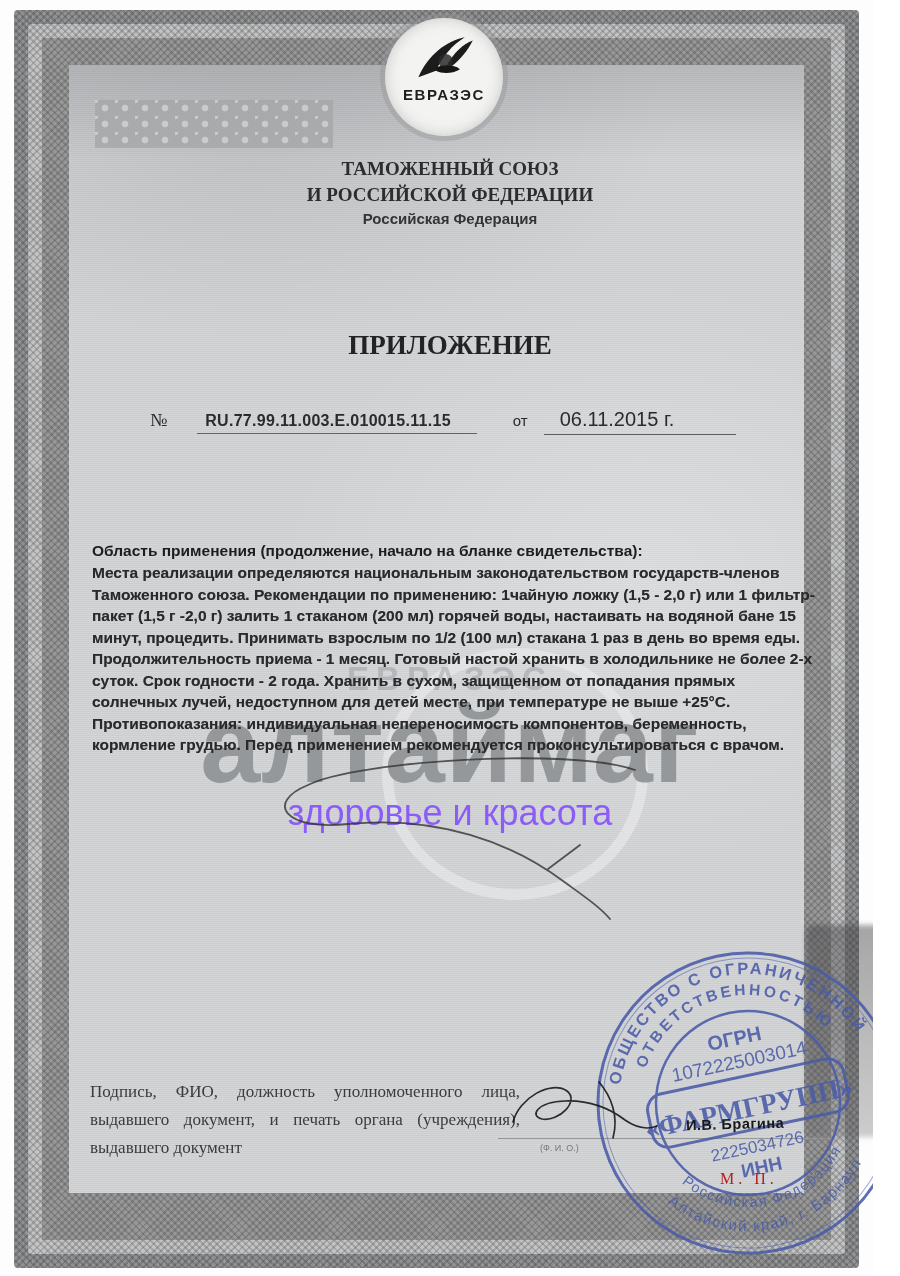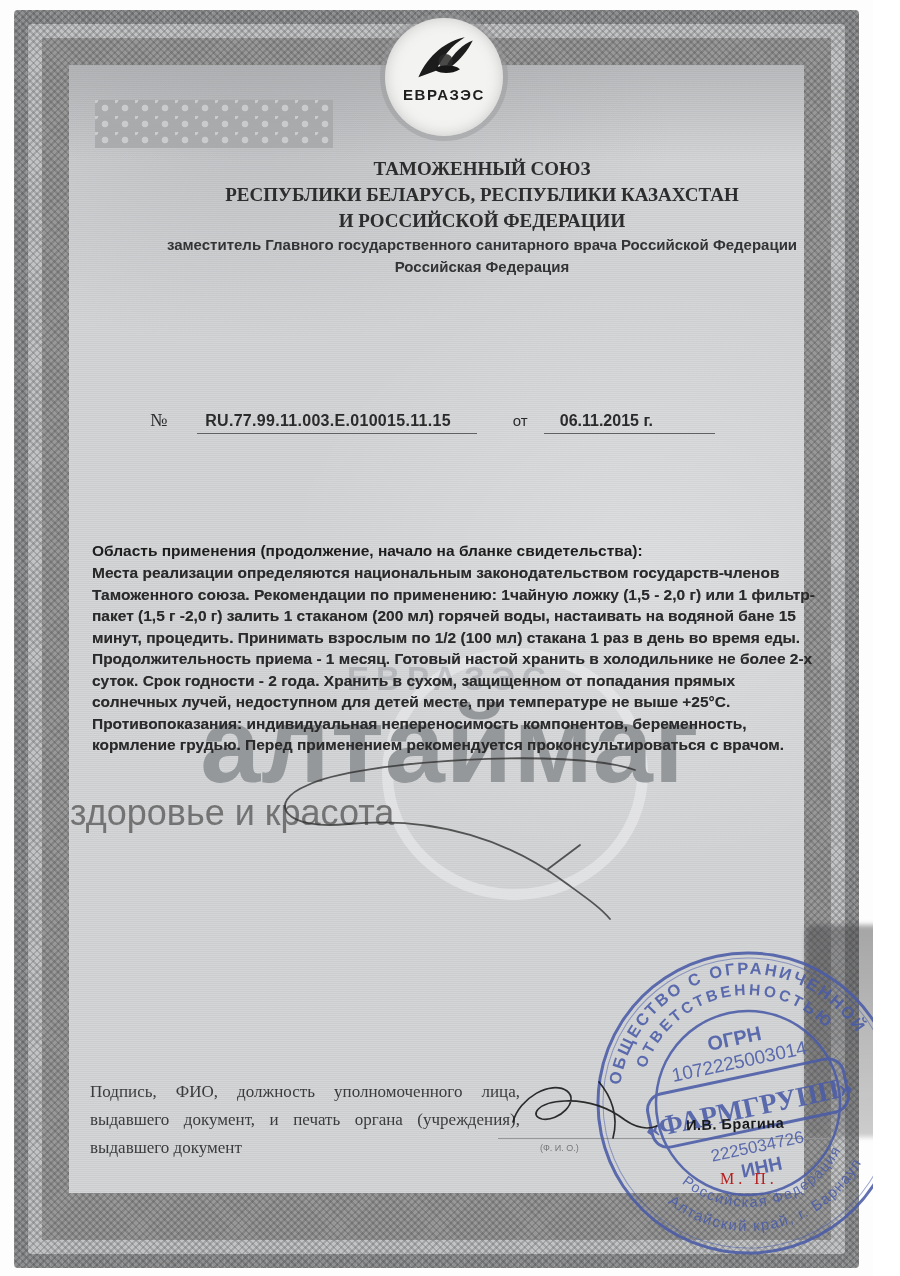--- a/index.html
+++ b/index.html
@@ -50,36 +50,36 @@
   .title-1{font-family:"Liberation Serif",serif;font-weight:bold;font-size:27px;line-height:34px;color:#232324;}
   .title-2{font-family:"Liberation Serif",serif;font-weight:bold;font-size:24px;line-height:32px;color:#232324;}
 
   .number-row{position:absolute;left:150px;top:400px;width:680px;display:flex;align-items:baseline;z-index:2;
     color:#2b2b2c;}
   .num-label{font-family:"Liberation Serif",serif;font-size:18px;}
   .num-value{margin-left:30px;padding:0 26px 3px 8px;border-bottom:1.5px solid #5f6061;
     font-size:16px;font-weight:bold;letter-spacing:.3px;}
   .num-of{margin-left:36px;font-size:15px;margin-top:12px;}
   .num-date{margin-left:16px;padding:0 62px 3px 16px;border-bottom:1.5px solid #5f6061;
-    font-size:16px;font-weight:bold;}
+    font-size:20px;font-weight:normal;}
 
   .body-block{position:absolute;left:92px;top:496px;width:724px;z-index:2;color:#1d1d1e;margin-top:44px;}
   .body-heading{font-size:15.5px;font-weight:bold;line-height:22px;}
   .body-text{font-size:15.5px;font-weight:bold;line-height:21.5px;color:#2a2a2b;
     text-shadow:0 0 .6px rgba(40,40,40,.45);}
 
   
   .ghost-ring{position:absolute;left:382px;top:648px;width:244px;height:230px;border-radius:50%;
     border:11px solid rgba(238,239,240,.55);z-index:1;}
   .ghost-text{position:absolute;left:70px;top:660px;width:760px;text-align:center;z-index:1;
     font-size:33px;font-weight:bold;letter-spacing:7px;color:rgba(125,130,138,.35);}
   .wm-brand{position:absolute;left:70px;top:682px;width:760px;text-align:center;z-index:1;
     font-size:108px;font-weight:bold;letter-spacing:1px;color:#95989a;}
-  .wm-tagline{position:absolute;left:70px;top:792px;width:760px;z-index:1;
-    font-size:36px;color:#737373;}
+  .wm-tagline{position:absolute;left:70px;top:792px;width:760px;text-align:center;z-index:1;
+    font-size:36px;color:#8b5cf6;}
 
   .big-signature{position:absolute;left:230px;top:735px;width:420px;height:190px;z-index:3;}
   .small-signature{position:absolute;left:505px;top:1068px;width:160px;height:78px;z-index:5;}
 
   .footer-left{position:absolute;left:90px;top:1078px;width:430px;z-index:2;
     font-family:"Liberation Serif",serif;font-size:17px;line-height:28px;color:#3a3b3c;text-align:justify;}
   .sig-line{position:absolute;left:498px;top:1138px;width:330px;border-top:1.3px solid #97989a;z-index:2;}
   .fio-caption{position:absolute;left:540px;top:1143px;font-size:9px;color:#77787a;z-index:2;filter:blur(.3px);}
 
   .stamp{position:absolute;left:592px;top:938px;width:312px;height:330px;z-index:4;
@@ -108,30 +108,29 @@
   <div class="logo">
     <svg width="64" height="52" viewBox="0 0 80 64">
       <path d="M8 56 C20 28 44 10 66 6 C50 16 38 30 30 48 Z" fill="#1c1c1c"></path>
       <path d="M44 40 C52 26 64 14 76 10 C70 22 60 34 50 42 Z" fill="#1c1c1c"></path>
       <circle cx="42" cy="36" r="9" fill="#2a2a2a" opacity=".85"></circle>
       <path d="M30 44 C40 40 52 40 60 46 C50 52 38 52 30 48 Z" fill="#161616"></path>
     </svg>
     <div class="logo-text">ЕВРАЗЭС</div>
   </div>
 
-  <div class="center-col" style="top:156px;padding-left:32px;">
+  <div class="center-col" style="top:156px;">
     <div class="h-serif">ТАМОЖЕННЫЙ СОЮЗ</div>
-    <div class="h-serif">РЕСПУБЛИКИ БЕЛАРУСЬ, РЕСПУБЛИКИ КАЗАХСТАН</div>
     <div class="h-serif">И РОССИЙСКОЙ ФЕДЕРАЦИИ</div>
-    <div class="h-sans">заместитель Главного государственного санитарного врача Российской Федерации</div>
     <div class="h-sans">Российская Федерация</div>
   </div>
 
 
   <div class="center-col" style="top:328px;">
+    <div class="title-1">ПРИЛОЖЕНИЕ</div>
   </div>
 
   <div class="number-row">
     <span class="num-label">№</span>
     <span class="num-value">RU.77.99.11.003.E.010015.11.15</span>
     <span class="num-of">от</span>
     <span class="num-date">06.11.2015 г.</span>
   </div>
 
 

